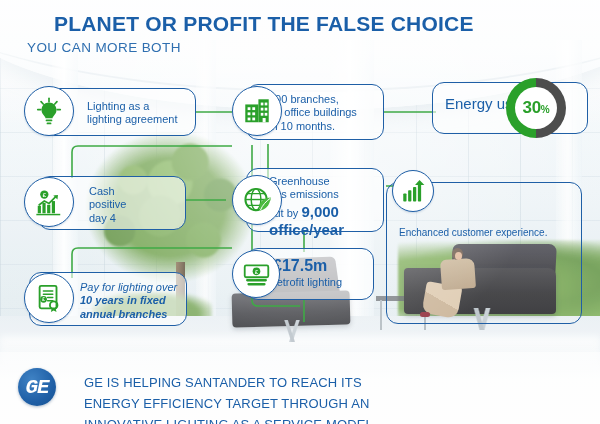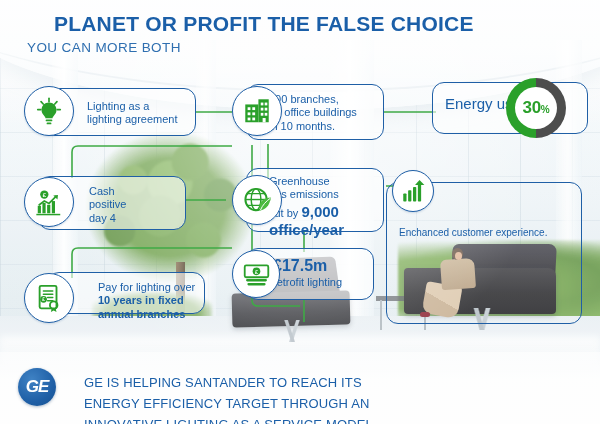--- a/index.html
+++ b/index.html
@@ -228,22 +228,22 @@
   .donut-label .pct{font-size:10px;}
 
   
   .ge-logo{
     position:absolute;left:18px;top:368px;width:38px;height:38px;border-radius:50%;
     background:radial-gradient(circle at 36% 30%,#3f82c4,#1f5fa6 62%,#17518f 100%);
     box-shadow:0 1px 3px rgba(20,60,110,.35);
     display:flex;align-items:center;justify-content:center;
   }
   .ge-mono{
-    color:#ffffff;font-family:Liberation Sans, sans-serif;font-style:italic;
-    font-size:17px;font-weight:bold;letter-spacing:-1px;
+    color:#ffffff;font-family:Liberation Mono, monospace;font-style:italic;
+    font-size:21px;font-weight:bold;letter-spacing:-1px;
   }
   .footer-text{
     position:absolute;left:84px;top:372px;width:300px;
     color:#1b5fa8;font-size:13px;font-weight:normal;line-height:1.62;
     letter-spacing:.15px;
   }
   .santander{
     position:absolute;left:466px;top:376px;display:flex;align-items:center;gap:6px;
   }
   .sant-word{
@@ -361,21 +361,21 @@
         <rect x="9" y="17" width="3.4" height="11"></rect>
         <rect x="14" y="19" width="3.4" height="9"></rect>
         <rect x="19" y="15" width="3.4" height="13"></rect>
       </g>
       <path d="M5 19.5 L11 15 L16 17.5 L24 9.5" stroke="#2aa02a" stroke-width="1.8" fill="none"></path>
       <path d="M20.6 9 L25.6 8.4 L25 13.4 Z" fill="#2aa02a"></path>
       <line x1="2.5" y1="29.4" x2="28" y2="29.4" stroke="#2aa02a" stroke-width="1.6"></line>
     </svg>
   </div>
 
-  <div class="callout" style="left:47px;top:272px;width:158px;height:42px;">
+  <div class="callout" style="left:29px;top:272px;width:158px;height:54px;font-style:italic;">
     <div class="txt" style="left:50px;top:8px;width:106px;">
       <div class="t-reg">Pay for lighting over</div>
       <div class="t-semi">10 years in fixed</div>
       <div class="t-semi">annual branches</div>
     </div>
   </div>
   <div class="icon-badge" style="left:24px;top:273px;width:50px;height:50px;">
     <svg width="30" height="30" viewBox="0 0 32 32">
       <rect x="6" y="3" width="18" height="24" rx="1.6" fill="none" stroke="#2aa02a" stroke-width="2"></rect>
       <g stroke="#2aa02a" stroke-width="1.6" stroke-linecap="round">

